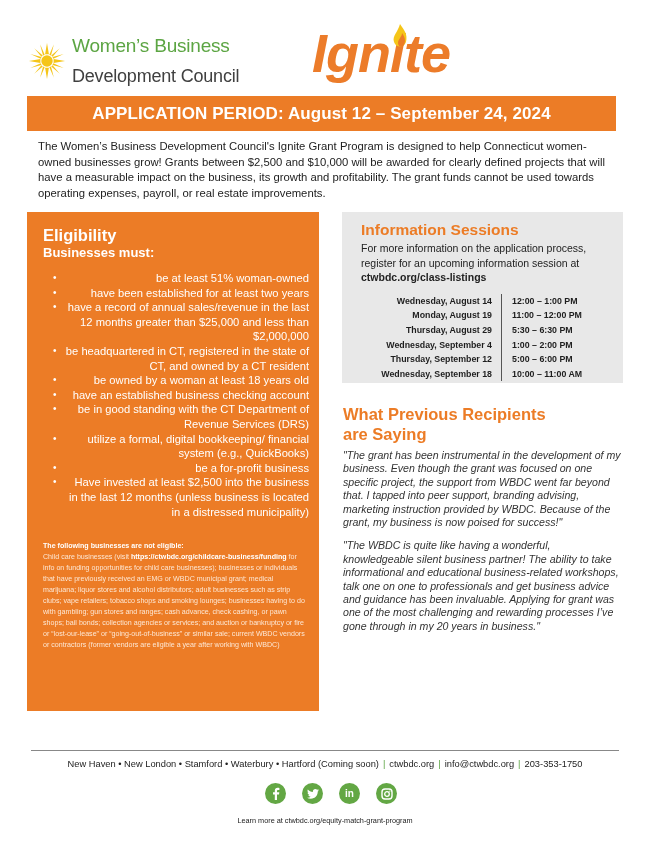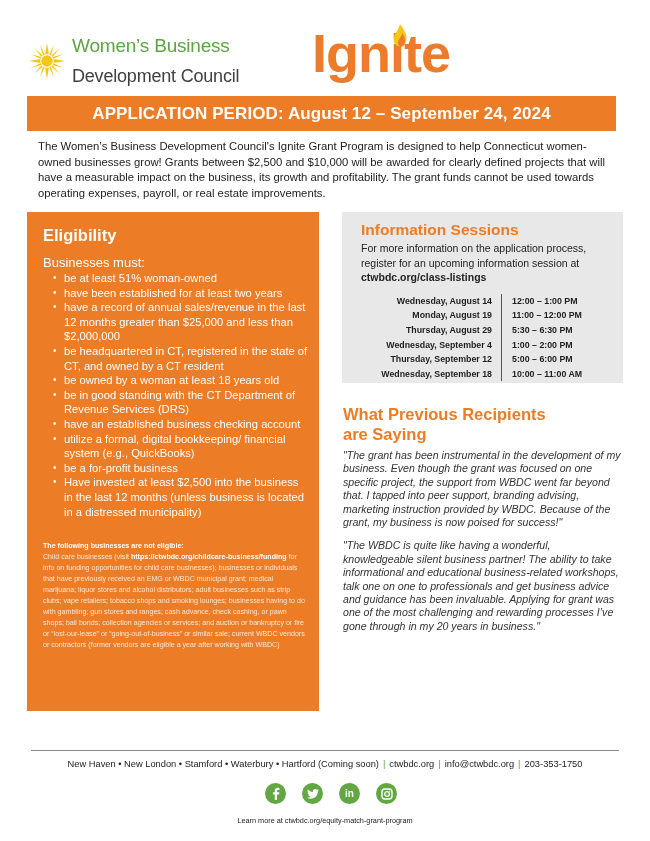--- a/index.html
+++ b/index.html
@@ -7,35 +7,35 @@
   body { position: relative; font-family: "Liberation Sans", "DejaVu Sans", sans-serif; color: #1e1e1e; }
 
   
   .wbdc-logo { position: absolute; left: 28px; top: 36px; display: flex; align-items: center; }
   .sun-icon { width: 38px; height: 38px; margin-right: 6px; }
   .wbdc-text { line-height: 1; }
   .wbdc-line1 { font-size: 19px; color: #5ca543; font-weight: 500; letter-spacing: -0.2px; }
   .wbdc-line2 { font-size: 18px; color: #404040; margin-top: 12px; letter-spacing: -0.2px; }
 
   .ignite-logo { position: absolute; left: 312px; top: 12px; display: flex; align-items: flex-end; }
-  .ignite-word { position: relative; font-size: 54px; font-weight: 700; color: #ec7c2a; letter-spacing: -1px; line-height: 1; margin-top: 14px; }
+  .ignite-word { position: relative; font-size: 54px; font-weight: 700; color: #ec7c2a; letter-spacing: -1px; line-height: 1; margin-top: 14px; font-style: italic; }
   .flame-icon { position: absolute; left: 79px; top: -2px; width: 18px; height: 26px; }
   .ignite-tag { margin-left: 12px; margin-bottom: 7px; line-height: 1.05; font-weight: 700; color: #555555; font-size: 14.5px; letter-spacing: 0.2px; }
 
   
   .app-band { position: absolute; left: 27px; top: 96px; width: 589px; height: 35px; background: #ec7c26; display: flex; align-items: center; justify-content: center; }
   .app-band span { color: #ffffff; font-weight: 700; font-size: 17px; letter-spacing: 0.1px; }
 
   .intro { position: absolute; left: 38px; top: 139px; width: 580px; font-size: 11.3px; line-height: 15.6px; color: #222; }
 
   
   .elig { position: absolute; left: 27px; top: 212px; width: 292px; height: 499px; background: #ec7c26; color: #ffffff; padding: 14px 10px 0 16px; }
-  .elig h2 { font-size: 16.5px; font-weight: 700; margin-bottom: 10px; }
-  .elig h3 { font-size: 13px; font-weight: 400; margin-bottom: 1px; }
-  .elig ul { list-style: none; padding-left: 10px; }
+  .elig h2 { font-size: 16.5px; font-weight: 700; }
+  .elig h3 { font-size: 13px; font-weight: 700; margin-bottom: 11px; }
+  .elig ul { list-style: none; padding-left: 10px; text-align: right; }
   .elig li { position: relative; padding-left: 11px; font-size: 11.2px; line-height: 14.6px; }
   .elig li::before { content: "\2022"; position: absolute; left: 0; top: 0; font-size: 10px; }
   .not-elig { margin-top: 22px; font-size: 7.1px; line-height: 11px; color: #fde7d4; padding-right: 4px; }
   .not-elig .ne-title { font-weight: 700; color: #ffffff; display: block; }
   .not-elig b { color: #ffffff; }
 
   
   .info { position: absolute; left: 342px; top: 212px; width: 281px; height: 171px; background: #e8e8e8; padding: 9px 12px 8px 19px; }
   .info h2 { color: #ec7c26; font-size: 15.5px; font-weight: 700; margin-bottom: 2px; }
   .info p { font-size: 10.5px; line-height: 14.6px; color: #222; }
@@ -109,22 +109,22 @@
 
 <div class="elig">
   <h2>Eligibility</h2>
   <h3>Businesses must:</h3>
   <ul>
     <li>be at least 51% woman-owned</li>
     <li>have been established for at least two years</li>
     <li>have a record of annual sales/revenue in the last 12 months greater than $25,000 and less than $2,000,000</li>
     <li>be headquartered in CT, registered in the state of CT, and owned by a CT resident</li>
     <li>be owned by a woman at least 18 years old</li>
+    <li>have an established business checking account</li>
     <li>be in good standing with the CT Department of Revenue Services (DRS)</li>
-    <li>have an established business checking account</li>
     <li>utilize a formal, digital bookkeeping/ financial system (e.g., QuickBooks)</li>
     <li>be a for-profit business</li>
     <li>Have invested at least $2,500 into the business in the last 12 months (unless business is located in a distressed municipality)</li>
   </ul>
   <div class="not-elig">
     <span class="ne-title">The following businesses are not eligible:</span>
     <span>Child care businesses (visit </span><b>https://ctwbdc.org/childcare-business/funding</b><span> for info on funding opportunities for child care businesses); businesses or individuals that have previously received an EMG or WBDC municipal grant; medical marijuana; liquor stores and alcohol distributors; adult businesses such as strip clubs; vape retailers; tobacco shops and smoking lounges; businesses having to do with gambling; gun stores and ranges; cash advance, check cashing, or pawn shops; bail bonds; collection agencies or services; and auction or bankruptcy or fire or “lost-our-lease” or “going-out-of-business” or similar sale; current WBDC vendors or contractors (former vendors are eligible a year after working with WBDC)</span>
   </div>
 </div>
 

